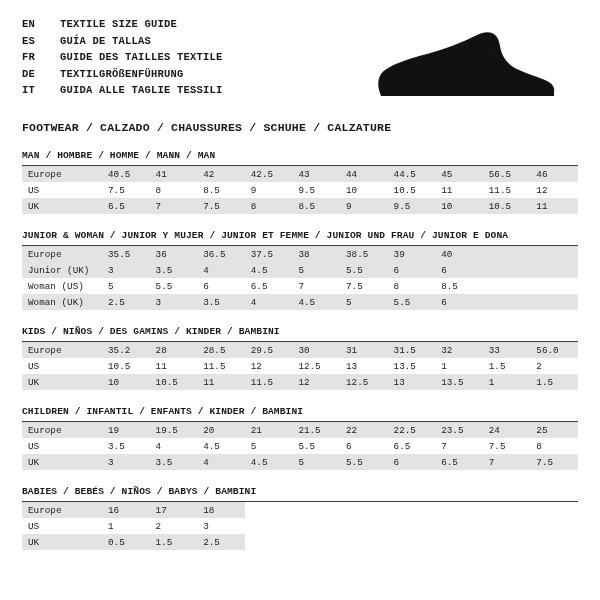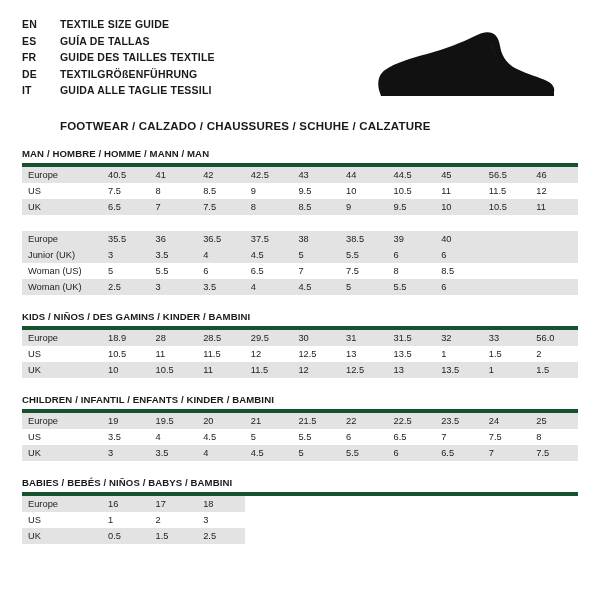--- a/index.html
+++ b/index.html
@@ -13,20 +13,21 @@
     font-family: "Liberation Sans", sans-serif;
     color: #1a1a1a;
     overflow: hidden;
   }
   .page {
     position: relative;
     width: 600px;
     height: 600px;
     box-sizing: border-box;
     padding: 16px 22px 0 22px;
+    font-family: Liberation Mono, monospace;
   }
 
   
   .header {
     display: flex;
     align-items: flex-start;
     justify-content: space-between;
   }
   .lang-list {
     display: block;
@@ -51,33 +52,32 @@
   .shoe-wrap {
     margin-right: 22px;
     margin-top: 14px;
   }
 
   .section-title {
     font-size: 11.5px;
     font-weight: bold;
     letter-spacing: .2px;
     margin-top: 16px;
-    margin-left: 38px;
   }
 
   
   .group {
     margin-top: 16px;
   }
   .group-title {
     font-size: 9.6px;
     font-weight: bold;
     letter-spacing: .1px;
     padding-bottom: 4px;
-    border-bottom: 4px solid #14532d;
+    border-bottom: 1px solid #14532d;
     margin-bottom: 0;
   }
   table {
     border-collapse: collapse;
     width: 100%;
     table-layout: fixed;
   }
   td {
     font-size: 9.3px;
     height: 16px;
@@ -186,20 +186,21 @@
         <td>9.5</td>
         <td>10</td>
         <td>10.5</td>
         <td>11</td>
       </tr>
     </tbody>
       </table>
   </div>
 
   <div class="group">
+    <div class="group-title">JUNIOR &amp; WOMAN / JUNIOR Y MUJER / JUNIOR ET FEMME / JUNIOR UND FRAU / JUNIOR E DONA</div>
     <table>
       <tbody>
           <tr class="shaded">
         <td class="label">Europe</td>
         <td>35.5</td>
         <td>36</td>
         <td>36.5</td>
         <td>37.5</td>
         <td>38</td>
         <td>38.5</td>
@@ -250,21 +251,21 @@
     </tbody>
       </table>
   </div>
 
   <div class="group">
     <div class="group-title">KIDS / NIÑOS / DES GAMINS / KINDER / BAMBINI</div>
     <table>
       <tbody>
           <tr class="shaded">
         <td class="label">Europe</td>
-        <td>18.9</td>
+        <td>35.2</td>
         <td>28</td>
         <td>28.5</td>
         <td>29.5</td>
         <td>30</td>
         <td>31</td>
         <td>31.5</td>
         <td>32</td>
         <td>33</td>
         <td>56.0</td>
       </tr>

